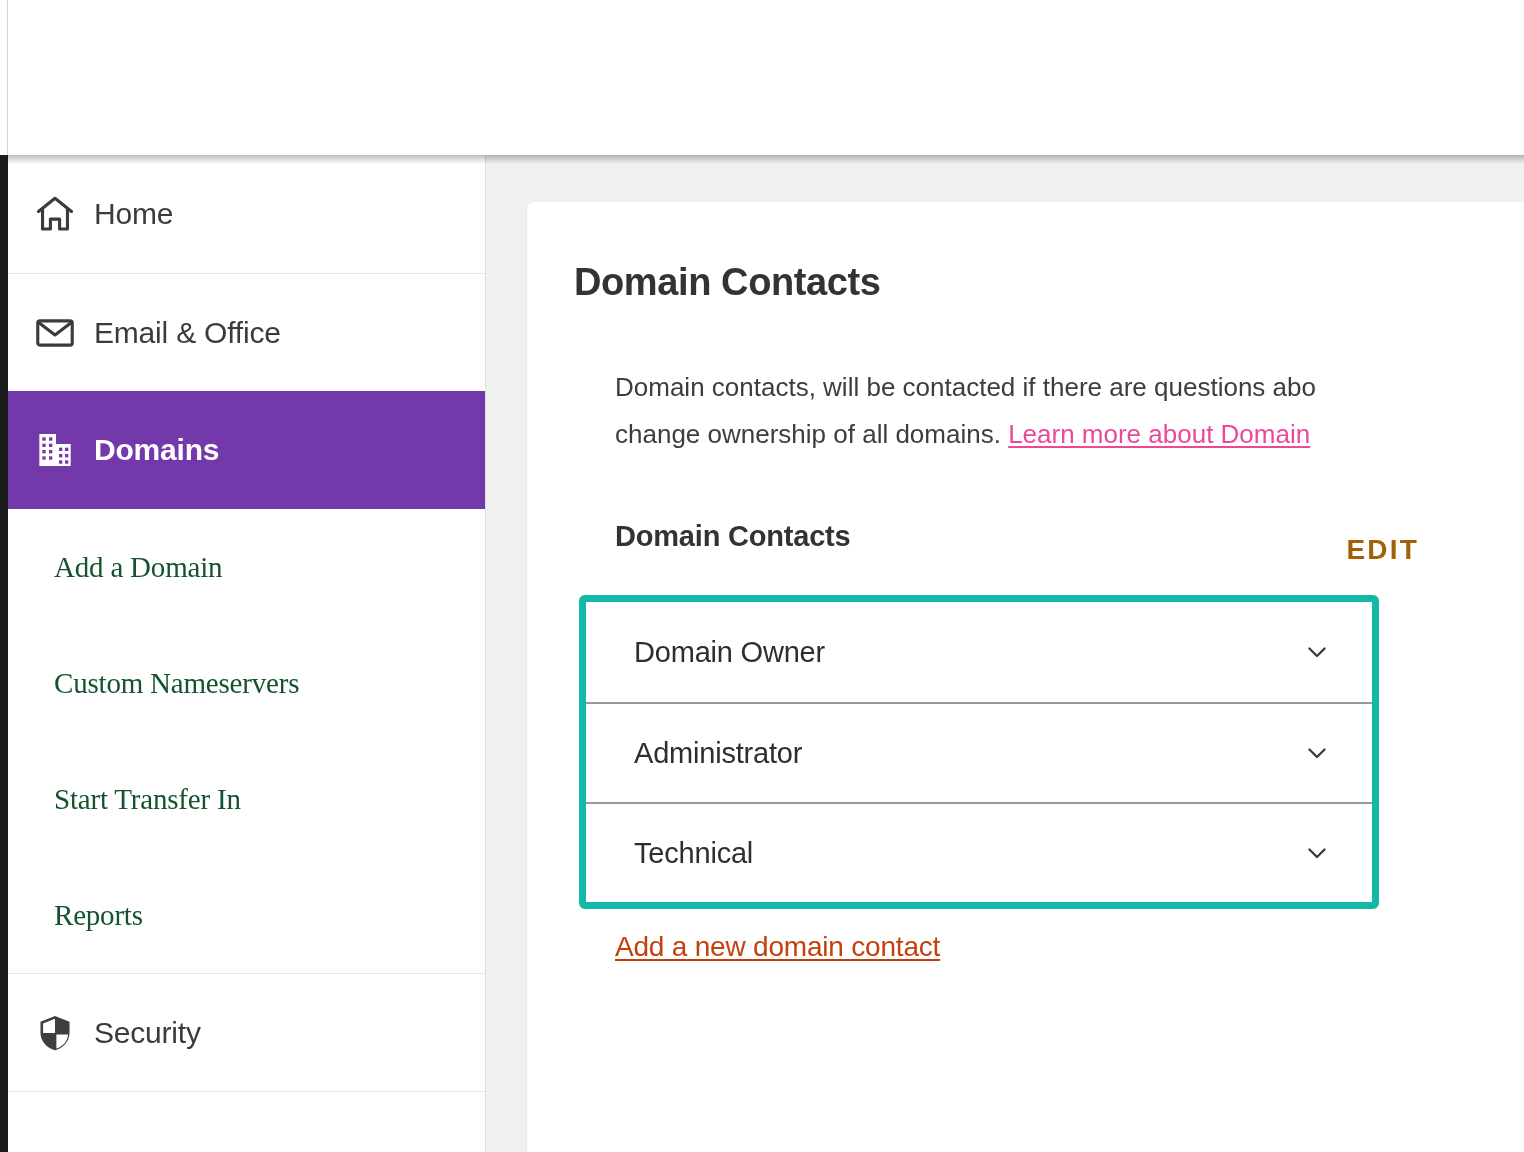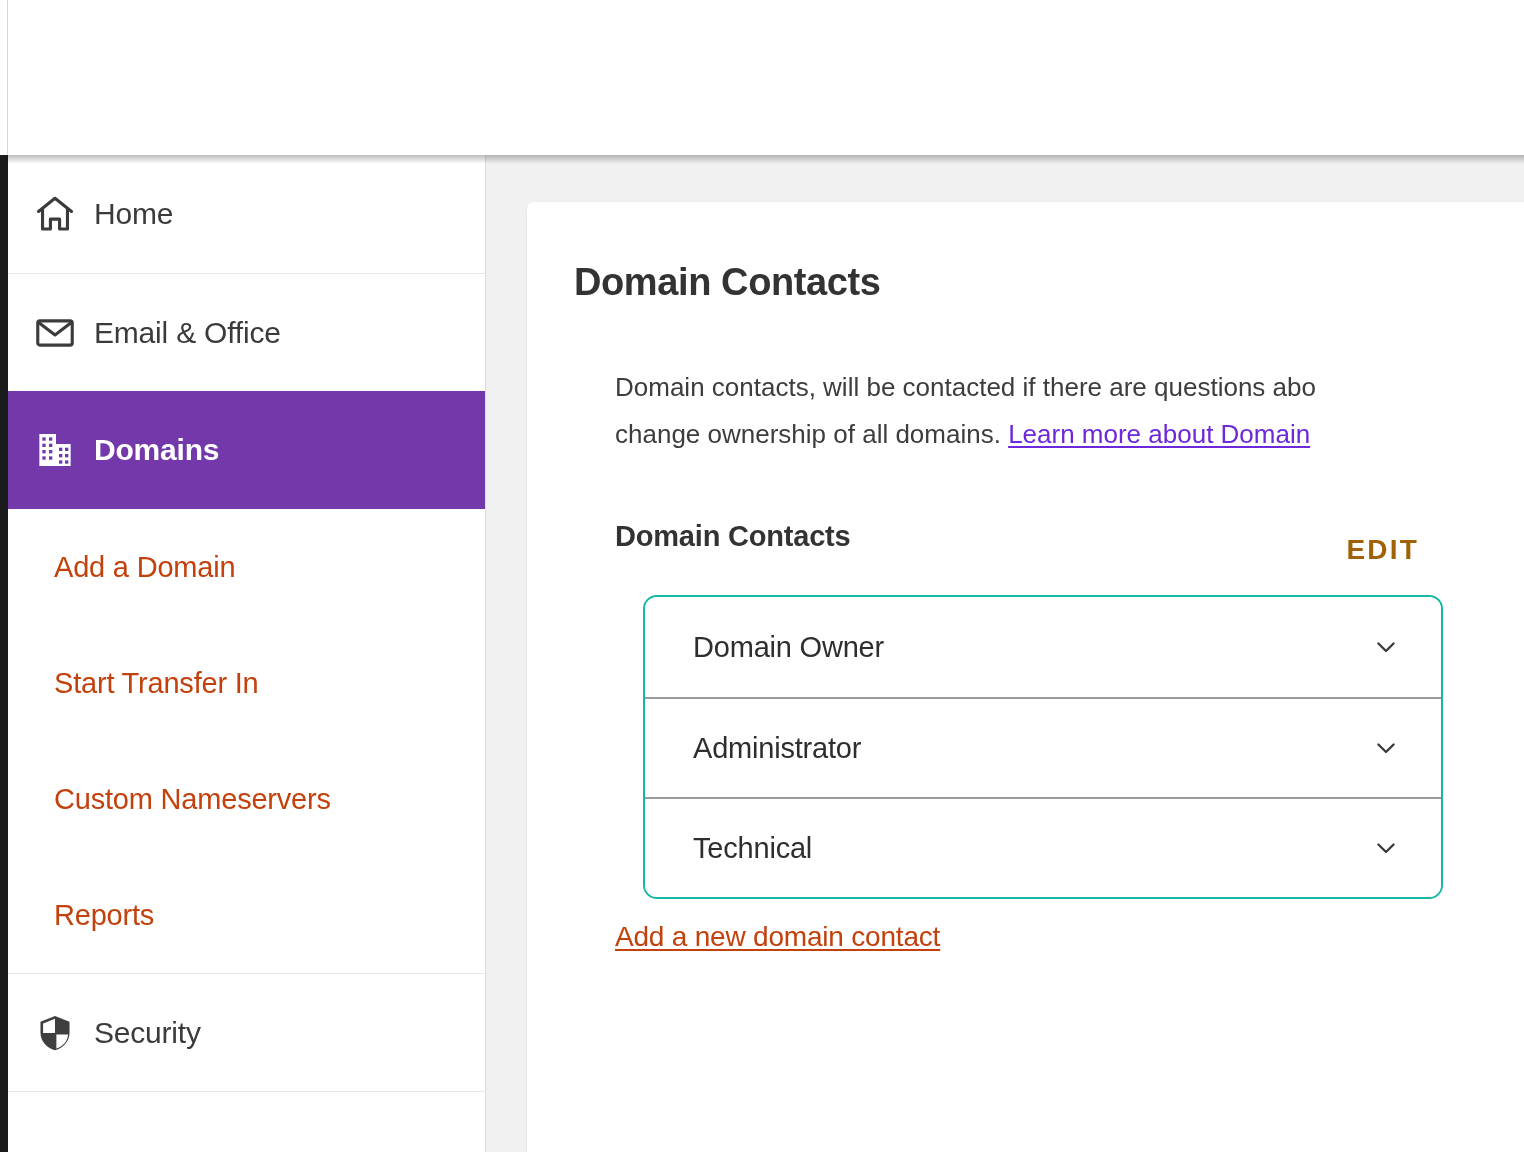--- a/index.html
+++ b/index.html
@@ -145,23 +145,24 @@
     height: 116px;
     display: flex;
     align-items: center;
     padding-left: 54px;
     box-sizing: border-box;
     background: #ffffff;
     cursor: pointer;
   }
   .sub-item .sub-label {
     font-size: 29px;
-    color: #c2410c;
+    color: #14532d;
     letter-spacing: -0.2px;
     line-height: 1;
+    font-family: Liberation Serif, serif;
   }
 
   .nav-blank {
     height: 80px;
     background: #ffffff;
     border-top: 1px solid #e7e7e7;
   }
 
   
   .main {
@@ -201,21 +202,21 @@
     font-size: 26px;
     line-height: 1.82;
     color: #3d3d3d;
     width: 1010px;
     white-space: nowrap;
   }
   .card-desc .desc-line {
     display: block;
   }
   .desc-link {
-    color: #6d28d9;
+    color: #ec4899;
     text-decoration: underline;
     text-underline-offset: 3px;
     cursor: pointer;
   }
 
   .section-head {
     position: relative;
     margin: 64px 0 0 88px;
     width: 800px;
     height: 46px;
@@ -233,24 +234,24 @@
     top: 14px;
     font-size: 28px;
     font-weight: bold;
     letter-spacing: 2.2px;
     color: #a16207;
     cursor: pointer;
     line-height: 1;
   }
 
   .contacts-list {
-    margin: 27px 0 0 116px;
+    margin: 27px 0 0 52px;
     width: 800px;
-    border: 2px solid #14b8a6;
-    border-radius: 14px;
+    border: 7px solid #14b8a6;
+    border-radius: 6px;
     box-sizing: border-box;
     overflow: hidden;
     background: #ffffff;
   }
   .contact-row {
     position: relative;
     height: 100px;
     display: flex;
     align-items: center;
     justify-content: space-between;
@@ -345,25 +346,25 @@
           </svg>
         </span>
         <span class="nav-label">Domains</span>
       </div>
 
       <div class="sub-item">
         <span class="sub-label">Add a Domain</span>
       </div>
 
       <div class="sub-item">
+        <span class="sub-label">Custom Nameservers</span>
+      </div>
+
+      <div class="sub-item">
         <span class="sub-label">Start Transfer In</span>
-      </div>
-
-      <div class="sub-item">
-        <span class="sub-label">Custom Nameservers</span>
       </div>
 
       <div class="sub-item">
         <span class="sub-label">Reports</span>
       </div>
 
       <div class="nav-item divider-top">
         <span class="nav-icon">
           <svg width="42" height="42" viewBox="0 0 24 24">
             <path d="M12 2.3 3.7 5.6v6.1c0 5 3.5 8.8 8.3 10.2 4.8-1.4 8.3-5.2 8.3-10.2V5.6z" fill="#3f3f3f"></path>

